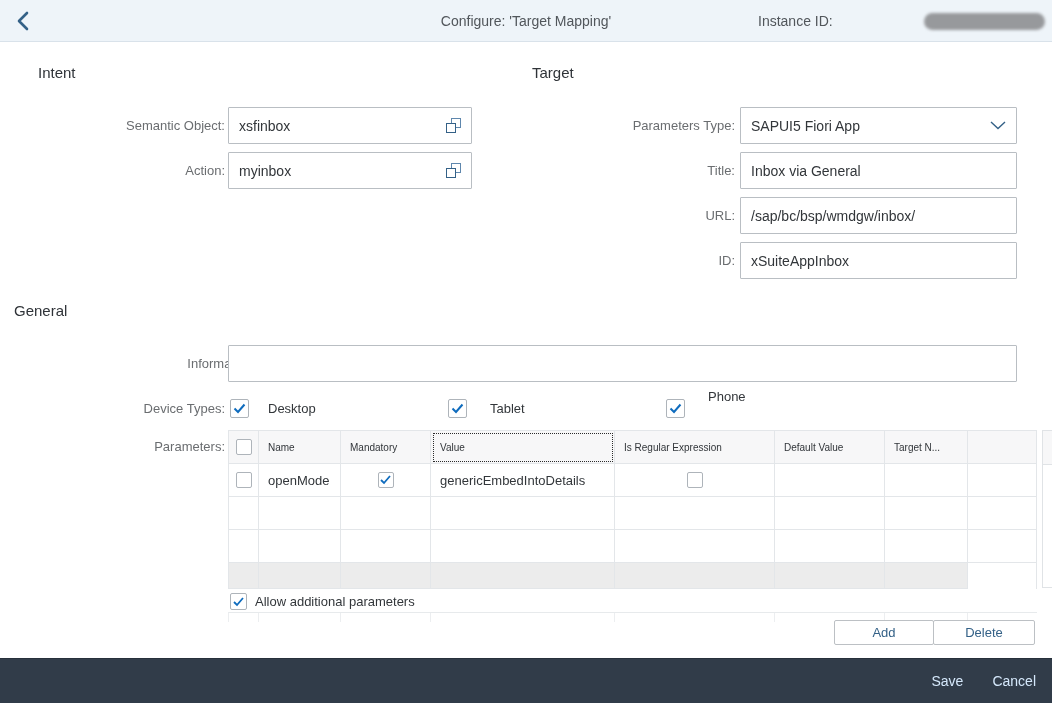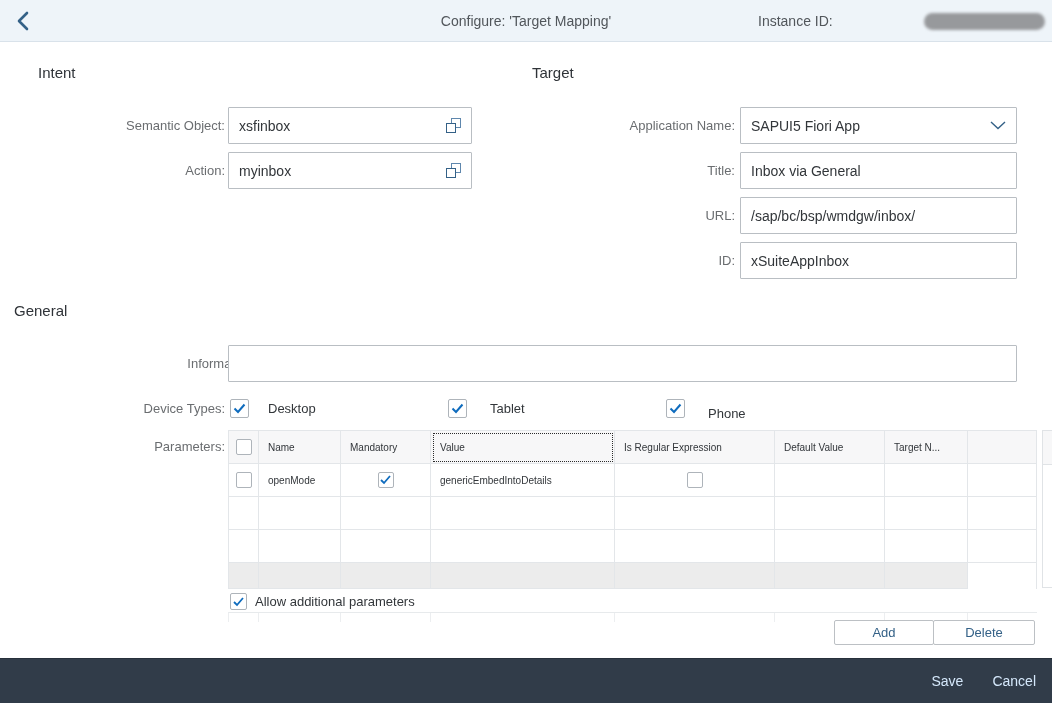--- a/index.html
+++ b/index.html
@@ -41,21 +41,21 @@
   .ptable{position:absolute;left:228px;top:430px;width:809px;border:1px solid #e3e6e9;
           border-bottom:none;box-sizing:border-box;background:#fff;}
   .trow{display:grid;grid-template-columns:30px 82px 90px 184px 160px 110px 83px 68px;}
   .trow>div{border-right:1px solid #e3e6e9;border-bottom:1px solid #e3e6e9;box-sizing:border-box;
             display:flex;align-items:center;padding:0 9px;font-size:10px;color:#32363a;
             overflow:hidden;white-space:nowrap;}
   .trow>div:last-child{border-right:none;}
   .trow>div.ctr{justify-content:center;padding:0;}
   .thead>div{height:33px;background:#f7f7f8;}
   .thead>div.focused{outline:1px dotted #2b2b2b;outline-offset:-3px;}
-  .tdata>div{height:33px;font-size:10px;}
+  .tdata>div{height:33px;font-size:13px;}
   .tgray>div{height:26px;background:#ececec;}
   .tgray>div:last-child{background:#fff;border-bottom:none;}
   .tpartial{position:absolute;left:228px;top:612px;width:809px;height:10px;box-sizing:border-box;
             border-top:1px solid #e7eaec;border-left:1px solid #eceef0;}
   .tpartial>div{border-right:1px solid #eceef0;border-bottom:none;height:9px;}
   .frag{position:absolute;left:1042px;top:430px;width:10px;height:158px;border:1px solid #e0e3e6;
         border-right:none;box-sizing:border-box;background:#fff;}
   .frag .fh{height:33px;background:#f7f7f8;border-bottom:1px solid #e0e3e6;}
 
   
@@ -104,21 +104,21 @@
     <span class="vh-icon">
       <svg width="15" height="15" viewBox="0 0 15 15">
         <rect x="5.5" y="0.5" width="9" height="9" fill="none" stroke="#5f87ad"></rect>
         <rect x="0.5" y="5.5" width="9" height="9" fill="#fff" stroke="#346187"></rect>
       </svg>
     </span>
   </div>
 
   <div class="section-title" style="left:532px;top:64px;">Target</div>
 
-  <div class="flabel" style="left:520px;width:215px;top:107px;line-height:37px;">Application Name:</div>
+  <div class="flabel" style="left:520px;width:215px;top:107px;line-height:37px;">Parameters Type:</div>
   <div class="input" style="left:740px;top:107px;width:277px;height:37px;">
     <span class="val">SAPUI5 Fiori App</span>
     <span class="dd-icon">
       <svg width="16" height="9" viewBox="0 0 16 9">
         <polyline points="1,1 8,7.5 15,1" fill="none" stroke="#346187" stroke-width="1.4"></polyline>
       </svg>
     </span>
   </div>
 
   <div class="flabel" style="left:520px;width:215px;top:152px;line-height:37px;">Title:</div>
@@ -154,21 +154,21 @@
     <svg width="13" height="11" viewBox="0 0 13 11">
         <polyline points="1.5,5.5 5,9 11.5,1.5" fill="none" stroke="#0f6cbe" stroke-width="2"></polyline>
       </svg>
   </div>
   <div class="cb-label" style="left:490px;top:399px;line-height:19px;">Tablet</div>
   <div class="cb c19" style="position:absolute;left:666px;top:399px;">
     <svg width="13" height="11" viewBox="0 0 13 11">
         <polyline points="1.5,5.5 5,9 11.5,1.5" fill="none" stroke="#0f6cbe" stroke-width="2"></polyline>
       </svg>
   </div>
-  <div class="cb-label" style="left:708px;top:404px;line-height:19px;">Phone</div>
+  <div class="cb-label" style="left:708px;top:387px;line-height:19px;">Phone</div>
 
   <div class="flabel" style="left:0;width:225px;top:430px;line-height:34px;">Parameters:</div>
 
   <div class="ptable">
     <div class="trow thead">
       <div class="ctr">
         <span class="cb c16"></span>
       </div>
       <div>Name</div>
       <div>Mandatory</div>

